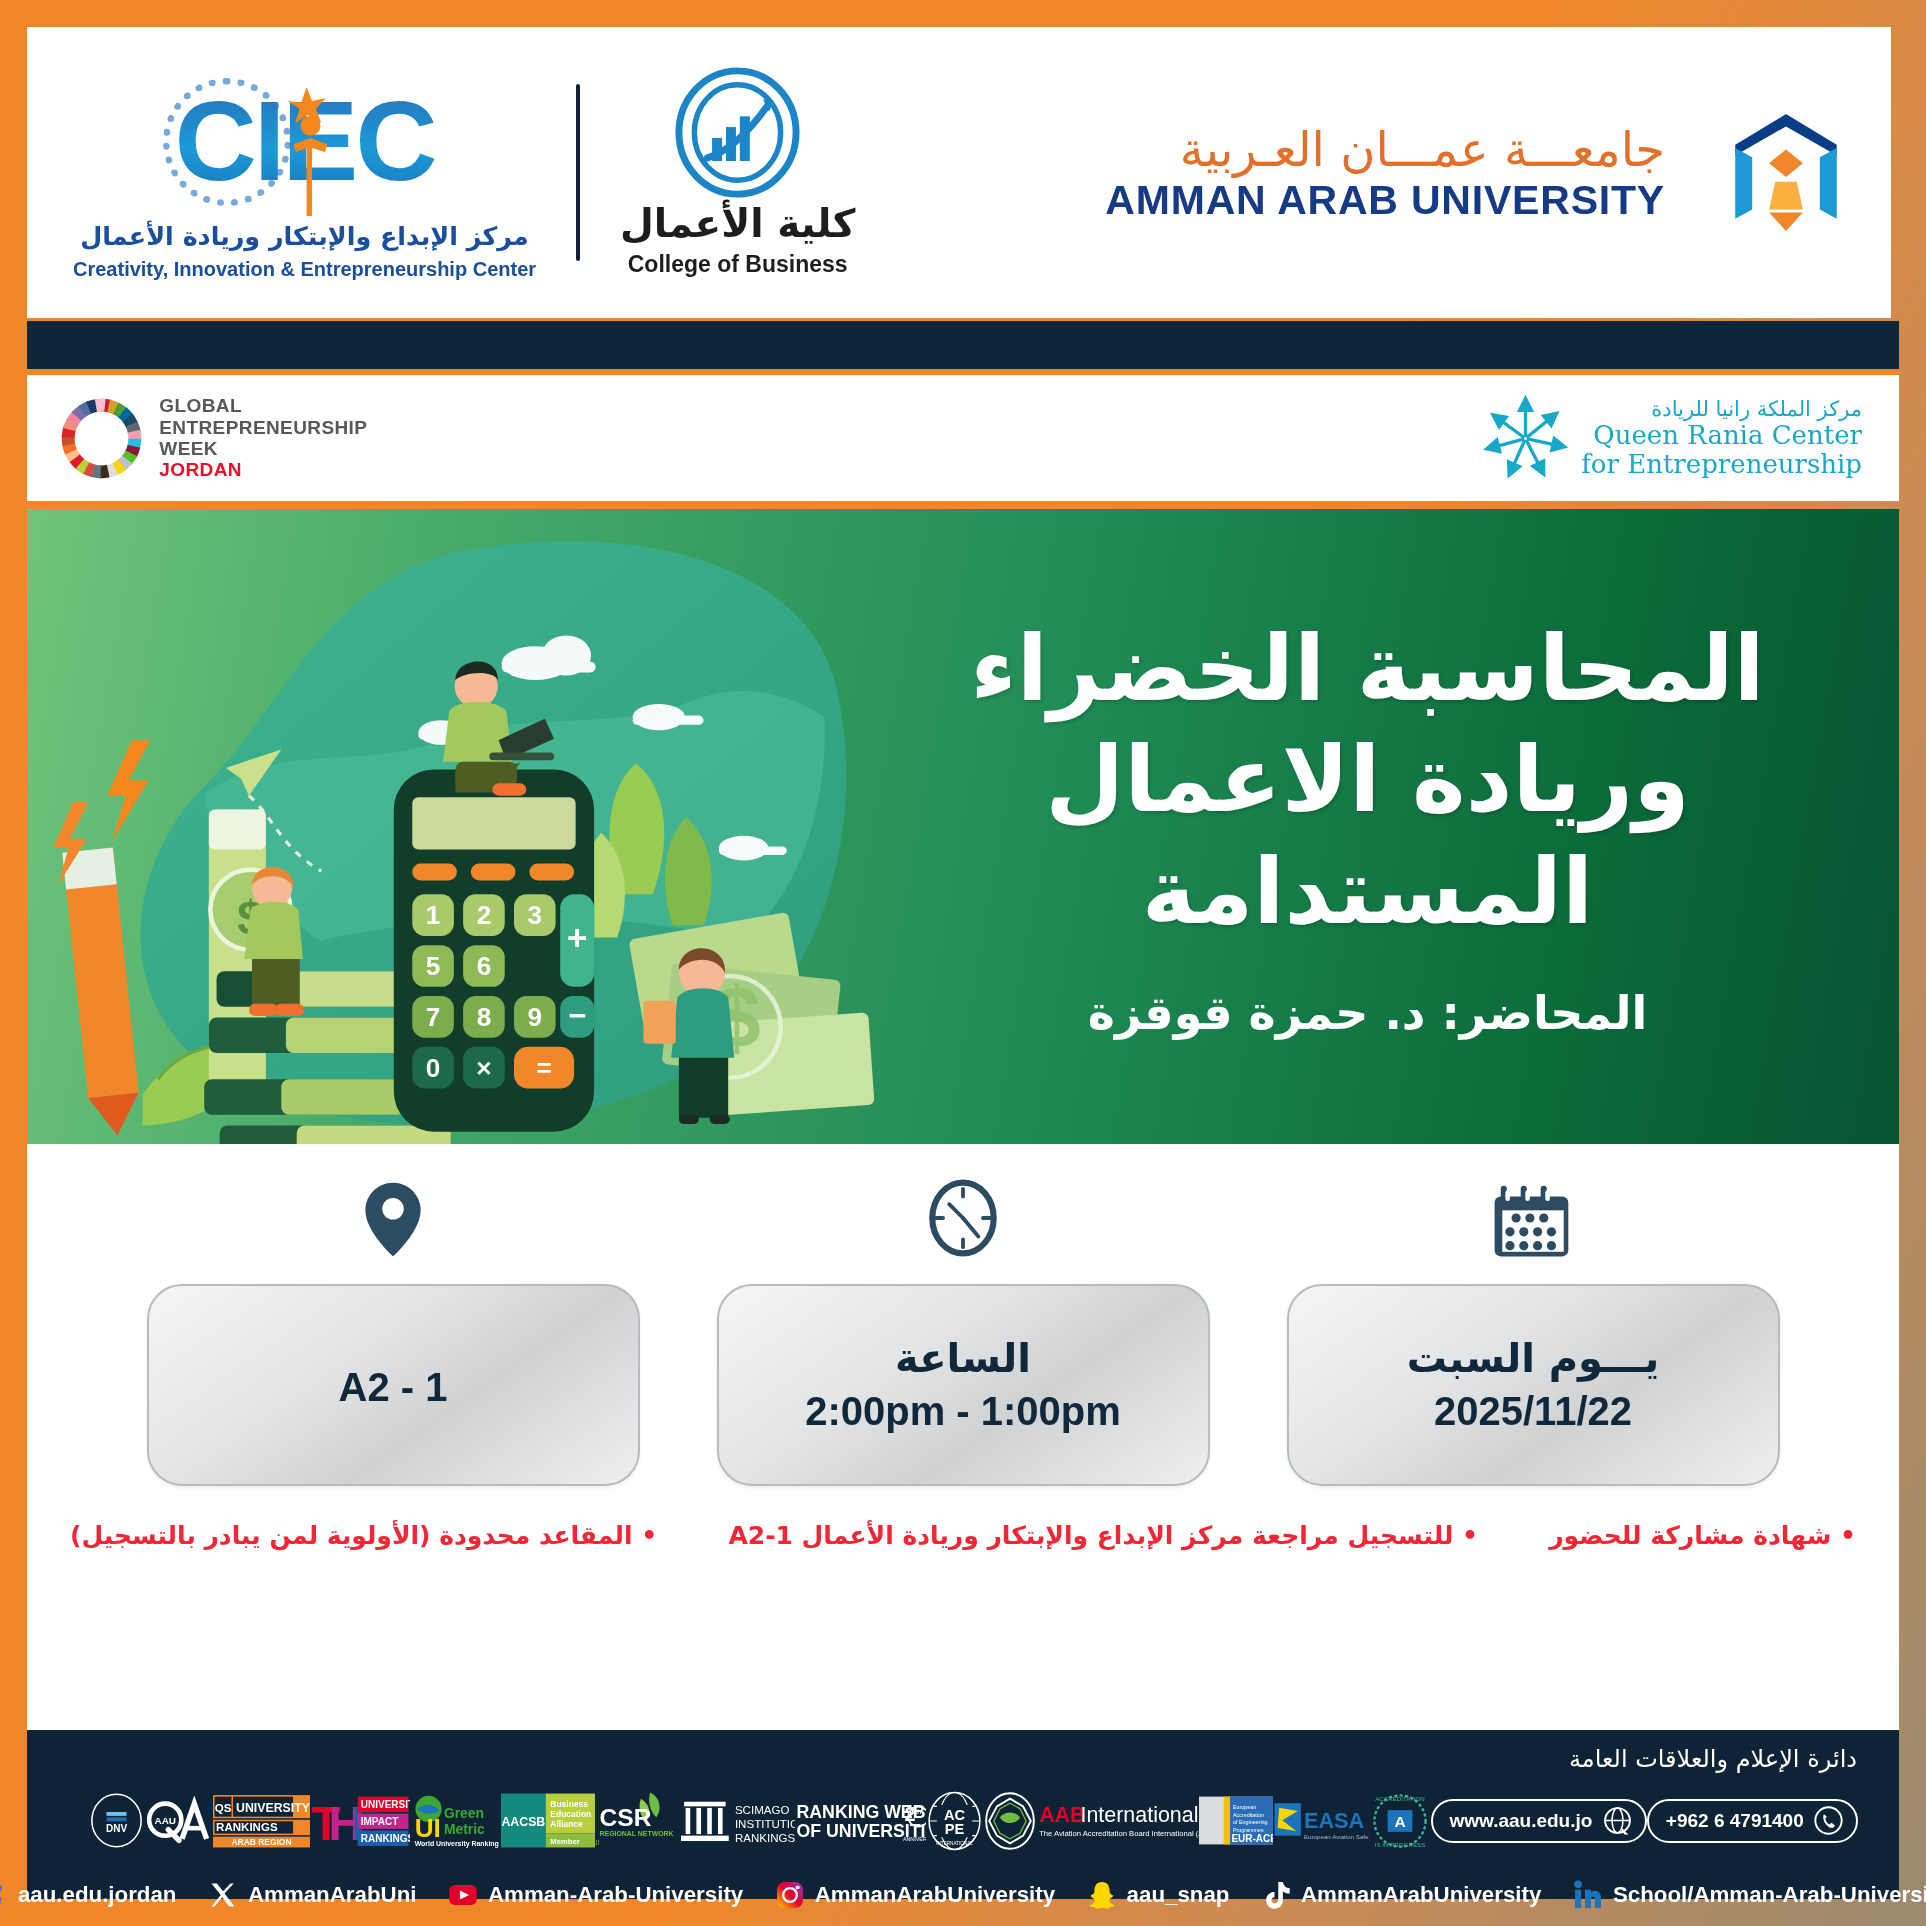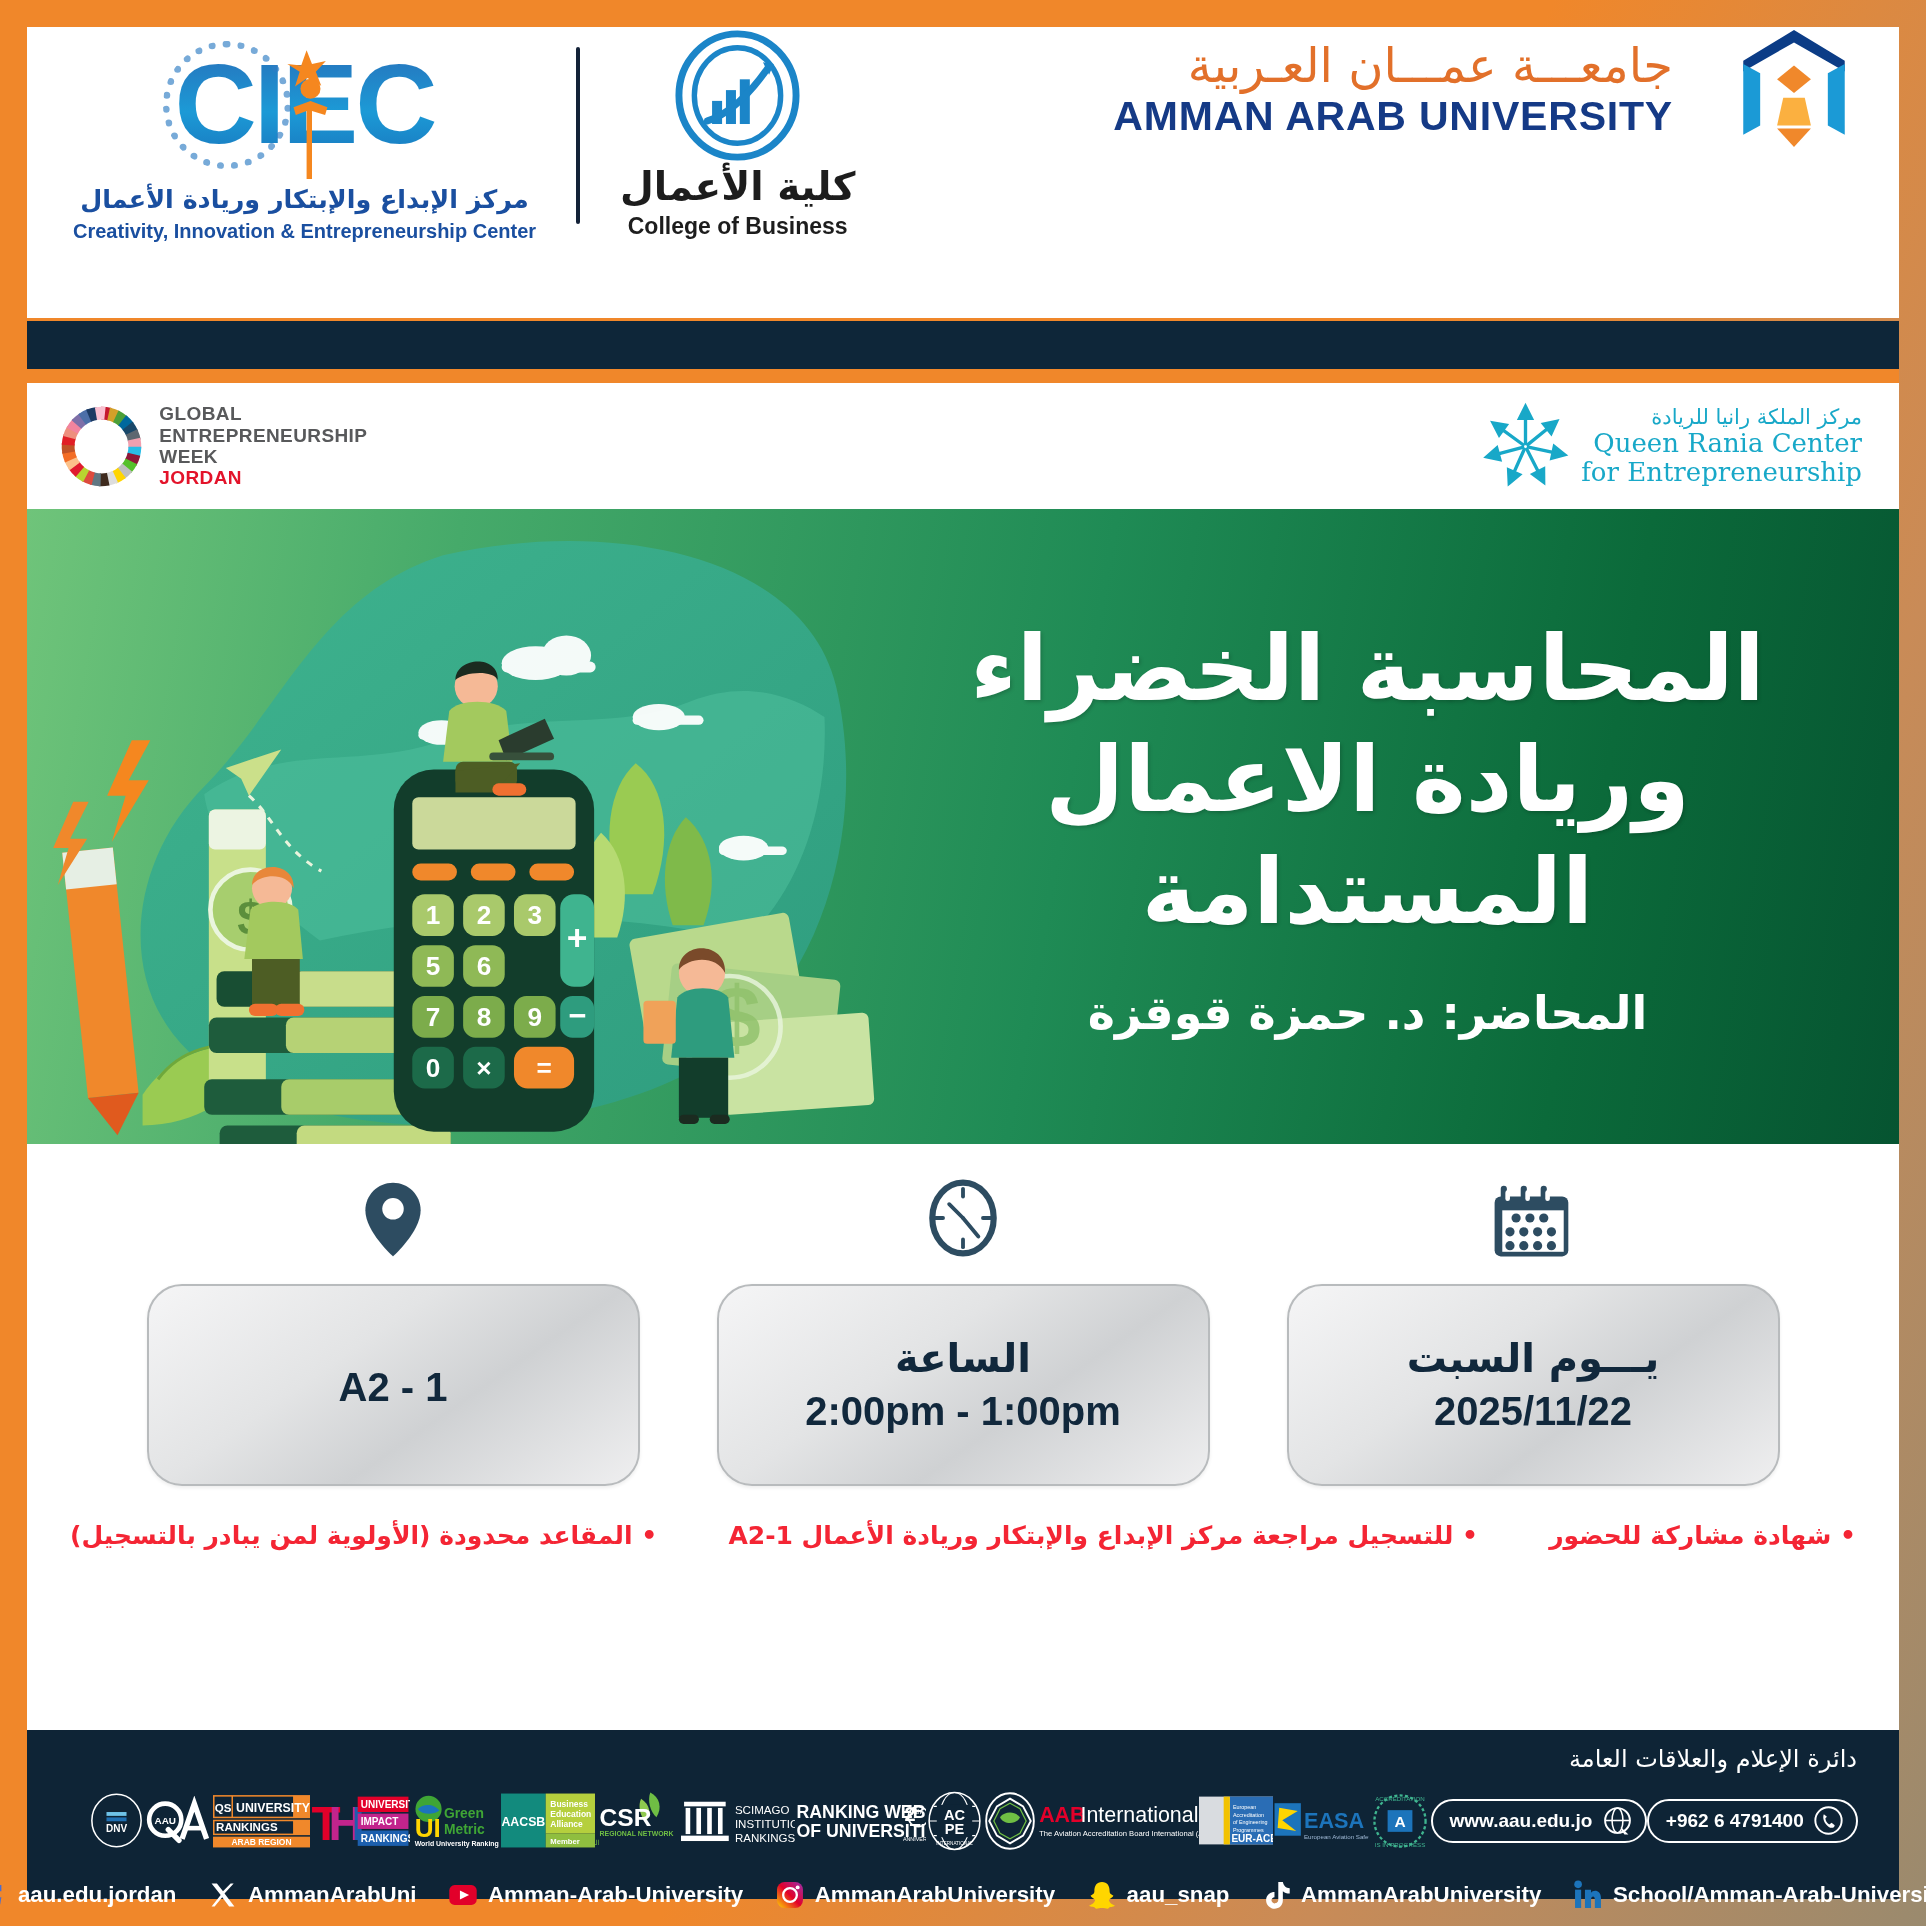--- a/index.html
+++ b/index.html
@@ -12,22 +12,22 @@
   }
   
   .frame{
     position:absolute; inset:0;
     background:linear-gradient(115deg,#F0872A 0%,#F0872A 55%,#C98B57 78%,#9A8A6E 100%);
   }
   .sheet{ position:absolute; left:27px; right:27px; top:27px; bottom:27px; }
 
   
   .header{
-    position:absolute; left:0; right:0; top:0; height:291px;
-    background:#FFFFFF; display:flex; align-items:flex-start;
+    position:absolute; left:0; right:8px; top:0; height:291px;
+    background:#FFFFFF; display:flex; align-items:center;
   }
   .hdr-left{ display:flex; align-items:center; padding-left:46px; flex:0 0 auto; }
   .ciec-block{ display:flex; flex-direction:column; align-items:center; }
   .ciec-logo{ position:relative; width:293px; height:154px; }
   .ciec-word{
     font-family:"Liberation Sans", sans-serif;
     font-weight:bold; font-size:114px; letter-spacing:-3.1px;
     background:linear-gradient(180deg,#2B64B2 0%,#1C9AD6 55%,#1769B4 100%);
     -webkit-background-clip:text; background-clip:text; color:transparent;
     line-height:154px; text-align:center;
@@ -58,21 +58,21 @@
   .aau-ar{ font-family:"DejaVu Sans",sans-serif; direction:rtl; font-size:48px; color:#E2702A; letter-spacing:1.5px; white-space:nowrap;}
   .aau-en{ font-family:"Liberation Sans",sans-serif; font-size:41px; font-weight:bold; color:#153A86; letter-spacing:0.8px; white-space:nowrap;}
   .aau-mark{ width:114px; height:123px; }
 
   
   .navybar{ position:absolute; left:0; right:0; top:294px; height:48px; background:#0E2639; }
   .orangebar{ position:absolute; left:0; right:0; top:342px; height:14px; background:#F0872A; }
 
   
   .partners{
-    position:absolute; left:0; right:0; top:356px; height:126px; background:#FFF;
+    position:absolute; left:0; right:0; top:348px; height:126px; background:#FFF;
     display:flex; align-items:center; justify-content:space-between;
     padding:0 37px 0 29px;
   }
   .gew{ display:flex; align-items:center; }
   .gew-wheel{ width:91px; height:91px; }
   .gew-txt{ margin-left:12.3px; font-family:"Liberation Sans",sans-serif; font-weight:bold;
             font-size:19px; line-height:1.12; color:#58595B; letter-spacing:0.4px;}
   .gew-jordan{ color:#E3132A; }
   .qrc{ display:flex; align-items:center; }
   .qrc-mark{ width:89px; height:89px; }

